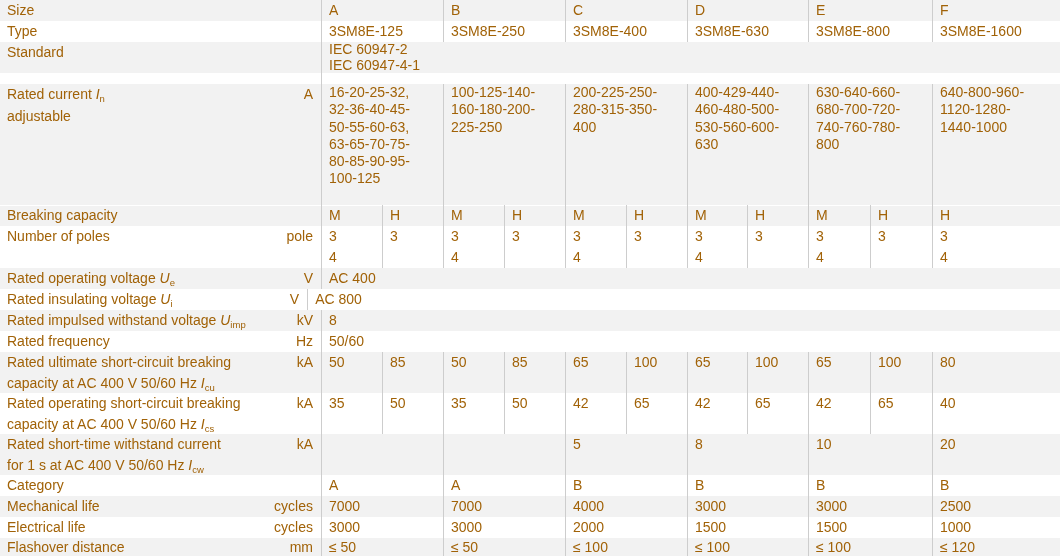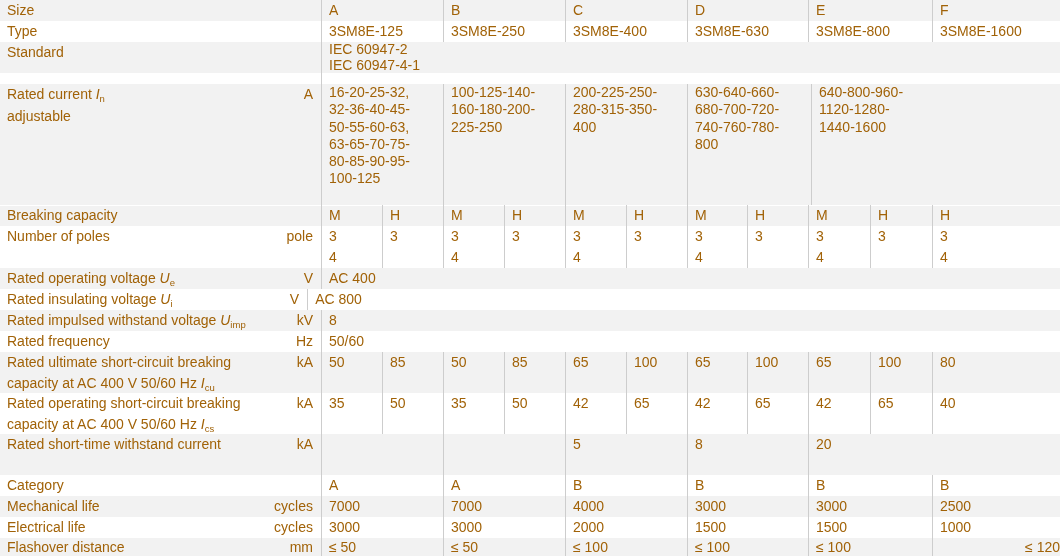--- a/index.html
+++ b/index.html
@@ -128,30 +128,36 @@
       <div class="cell" style="width: 122px;">
         <div class="cell-line">100-125-140-</div>
         <div class="cell-line">160-180-200-</div>
         <div class="cell-line">225-250</div>
       </div>
       <div class="cell" style="width: 122px;">
         <div class="cell-line">200-225-250-</div>
         <div class="cell-line">280-315-350-</div>
         <div class="cell-line">400</div>
       </div>
+      <div class="cell" style="width: 121px;">
+        <div class="cell-line">400-429-440-</div>
+        <div class="cell-line">460-480-500-</div>
+        <div class="cell-line">530-560-600-</div>
+        <div class="cell-line">630</div>
+      </div>
       <div class="cell" style="width: 124px;">
         <div class="cell-line">630-640-660-</div>
         <div class="cell-line">680-700-720-</div>
         <div class="cell-line">740-760-780-</div>
         <div class="cell-line">800</div>
       </div>
       <div class="cell" style="width: 128px;">
         <div class="cell-line">640-800-960-</div>
         <div class="cell-line">1120-1280-</div>
-        <div class="cell-line">1440-1600</div>
+        <div class="cell-line">1440-1000</div>
       </div>
     </div>
     <div class="row r-breaking bg-gray hairline">
       <div class="label-cell">
         <div class="label-lines">
           <div class="label-line"><span class="seg">Breaking capacity</span></div>
         </div>
       </div>
       <div class="cell" style="width: 61px;">
         <div class="cell-line">M</div>
@@ -359,31 +365,35 @@
         <div class="cell-line">65</div>
       </div>
       <div class="cell" style="width: 128px;">
         <div class="cell-line">40</div>
       </div>
     </div>
     <div class="row r-icw bg-gray">
       <div class="label-cell">
         <div class="label-lines">
           <div class="label-line"><span class="seg">Rated short-time withstand current</span></div>
+          <div class="label-line"><span class="seg">for 1 s at AC 400 V 50/60 Hz </span><span class="seg-i">I</span><span class="seg-s">cw</span></div>
         </div>
         <div class="unit">kA</div>
       </div>
       <div class="cell" style="width: 122px;"></div>
       <div class="cell" style="width: 122px;"></div>
       <div class="cell" style="width: 122px;">
         <div class="cell-line">5</div>
       </div>
       <div class="cell" style="width: 121px;">
         <div class="cell-line">8</div>
       </div>
+      <div class="cell" style="width: 124px;">
+        <div class="cell-line">10</div>
+      </div>
       <div class="cell" style="width: 128px;">
         <div class="cell-line">20</div>
       </div>
     </div>
     <div class="row r-category bg-white">
       <div class="label-cell">
         <div class="label-lines">
           <div class="label-line"><span class="seg">Category</span></div>
         </div>
       </div>
@@ -473,17 +483,17 @@
       </div>
       <div class="cell" style="width: 122px;">
         <div class="cell-line">≤ 100</div>
       </div>
       <div class="cell" style="width: 121px;">
         <div class="cell-line">≤ 100</div>
       </div>
       <div class="cell" style="width: 124px;">
         <div class="cell-line">≤ 100</div>
       </div>
-      <div class="cell" style="width: 128px; text-align: right;">
+      <div class="cell" style="width: 128px;">
         <div class="cell-line">≤ 120</div>
       </div>
     </div>
   </div>
 
 </body></html>

